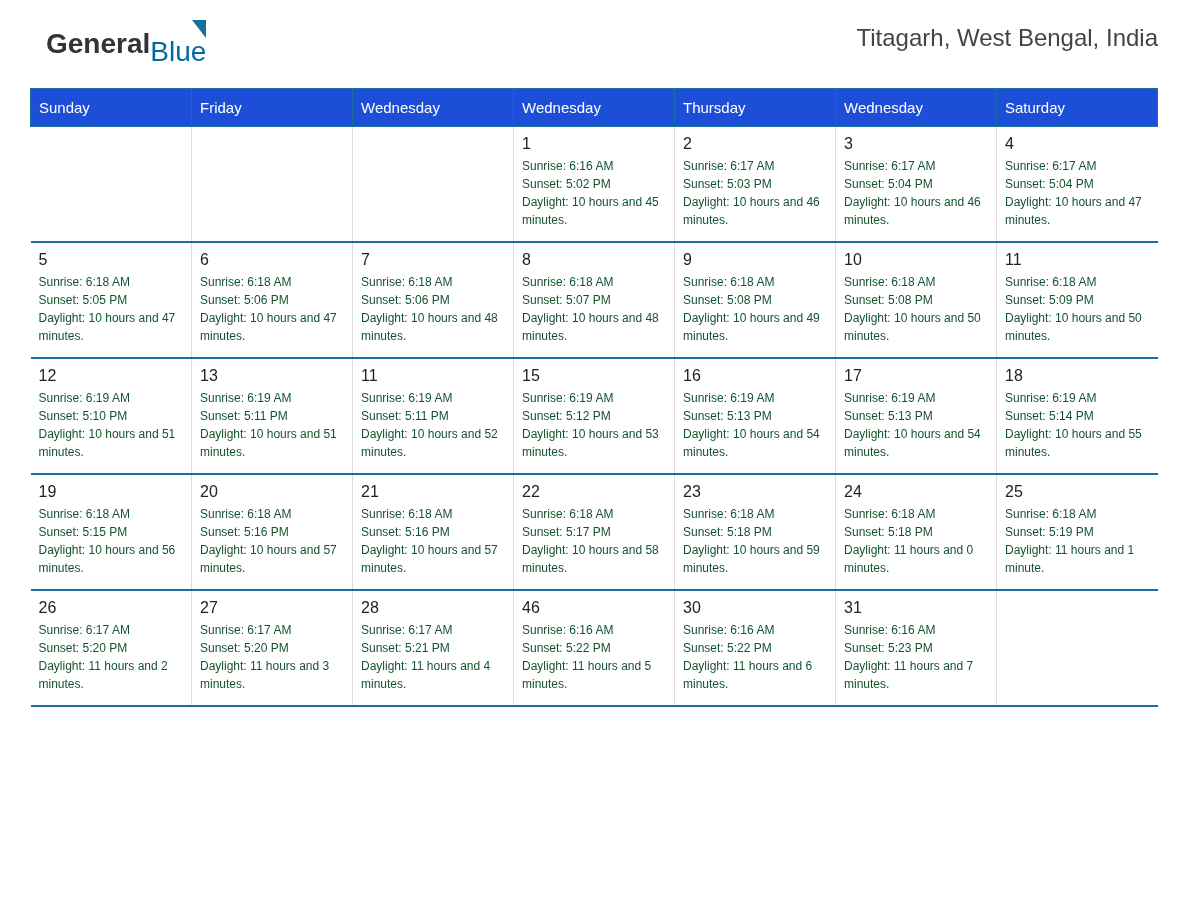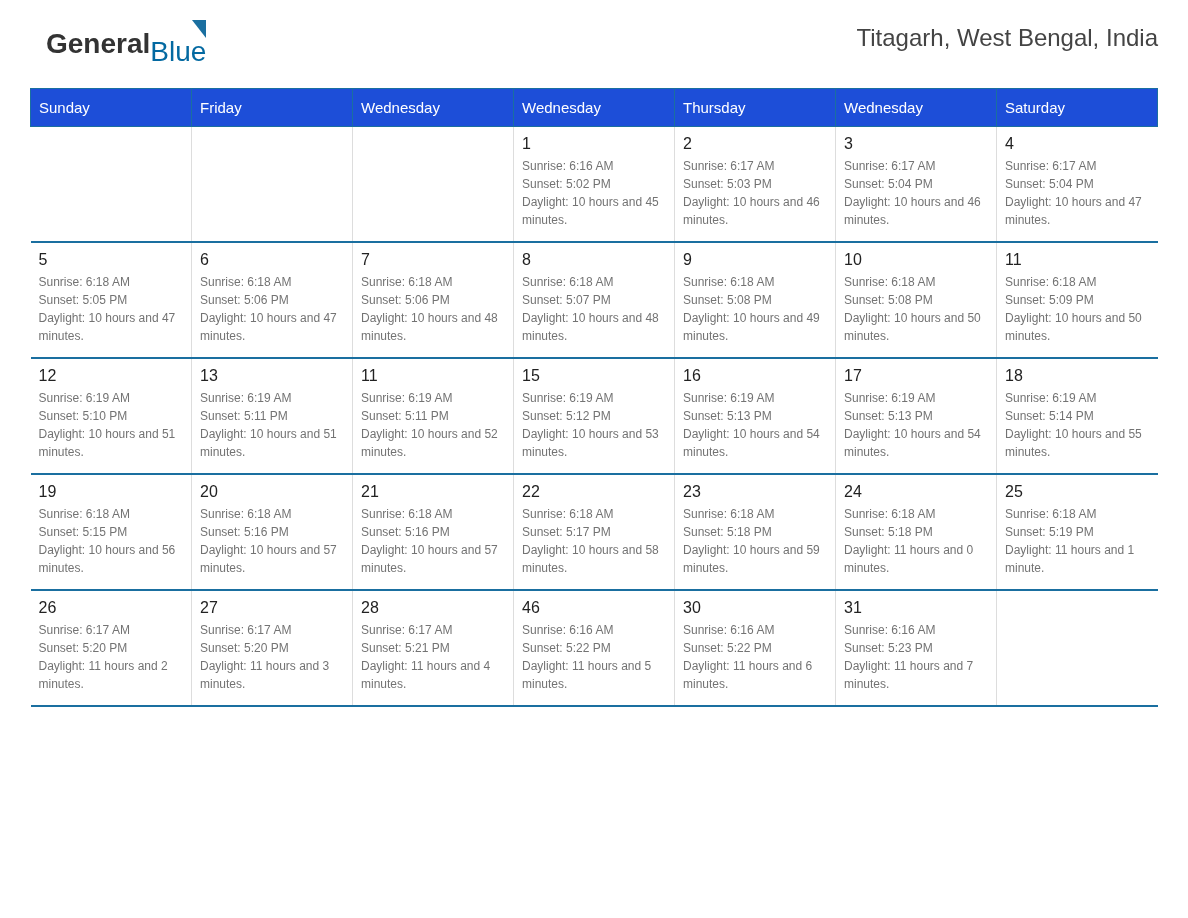--- a/index.html
+++ b/index.html
@@ -115,21 +115,21 @@
     .day-number {
       font-size: 16px;
       font-weight: normal;
       color: #222;
       margin-bottom: 4px;
       display: block;
     }
 
     .day-info {
       font-size: 12px;
-      color: #737373;
+      color: #14532d;
       line-height: 1.5;
     }
 
     .empty-cell {
       background: #fff;
     }
   </style>
 </head>
 <body>
 

